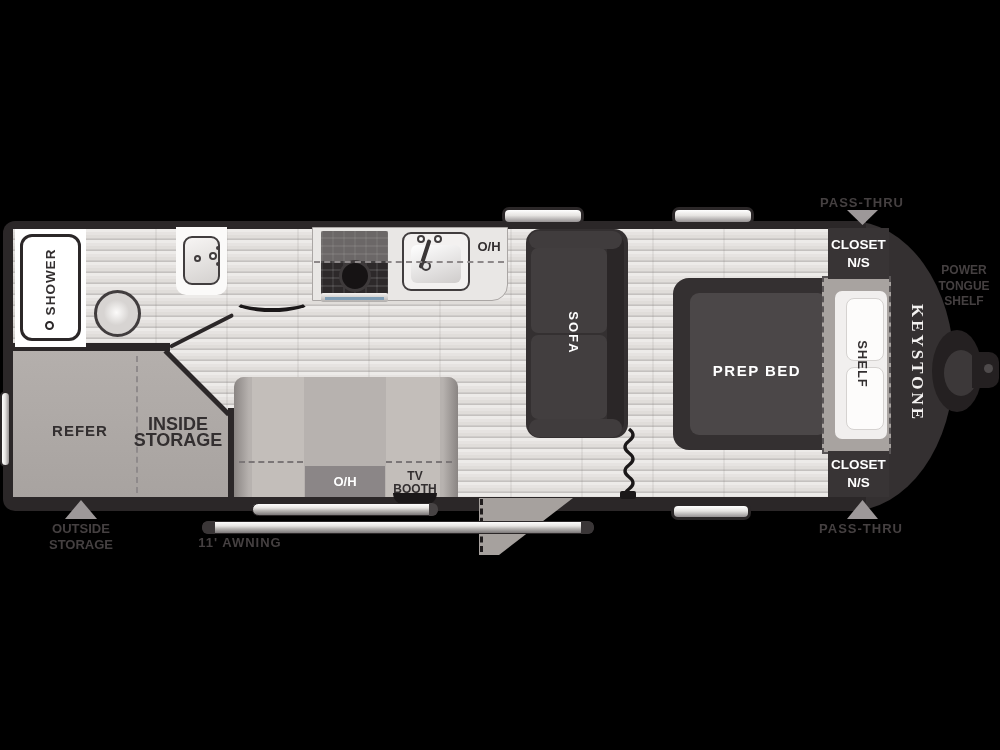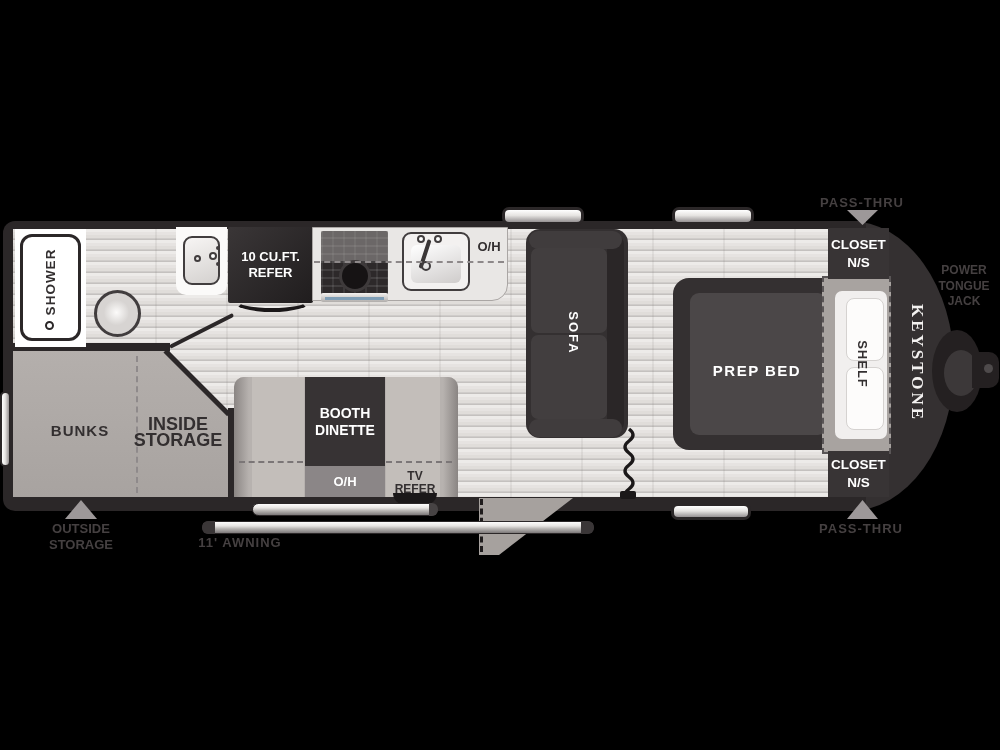--- a/index.html
+++ b/index.html
@@ -44,24 +44,20 @@
   <div class="t rotm90" style="left:51px;top:282px;font-size:13.5px;letter-spacing:1px;">SHOWER</div>
   <div class="abs" style="left:94px;top:290px;width:47px;height:47px;border:3px solid #413d3e;border-radius:50%;background:#d7d4d2;box-sizing:border-box;"></div>
   <div class="abs" style="left:104px;top:299px;width:25px;height:27px;border-radius:50%;background:radial-gradient(circle,#fcfbfa 0%,rgba(252,251,250,0) 70%);"></div>
   <div class="abs" style="left:176px;top:227px;width:51px;height:68px;background:#fbfaf9;border-radius:0 0 10px 10px;"></div>
   <div class="abs" style="left:183px;top:236px;width:37px;height:49px;border:2.5px solid #413d3e;border-radius:9px;background:linear-gradient(160deg,#f7f5f4,#d4d1cf);box-sizing:border-box;"></div>
   <div class="abs" style="left:209px;top:252px;width:8px;height:8px;border:2px solid #413d3e;border-radius:50%;background:#fff;box-sizing:border-box;"></div>
   <div class="abs" style="left:216px;top:246px;width:4px;height:4px;background:#413d3e;border-radius:50%;"></div>
   <div class="abs" style="left:216px;top:262px;width:4px;height:4px;background:#413d3e;border-radius:50%;"></div>
   <div class="abs" style="left:194px;top:255px;width:7px;height:7px;border:2px solid #413d3e;border-radius:50%;box-sizing:border-box;"></div>
 
-  <div class="abs" style="left:228px;top:227px;width:85px;height:76px;background:linear-gradient(135deg,#3a3637,#201d1e);border-radius:2px;display:flex;align-items:center;justify-content:center;">
-    <span class="t w" style="position:static;transform:none;font-size:13px;line-height:16px;">10 CU.FT.
-REFER</span>
-  </div>
   <div class="abs" style="left:233px;top:290px;width:78px;height:22px;border:4px solid transparent;border-bottom-color:#1a1718;border-radius:50%;box-sizing:border-box;"></div>
 
   <div class="abs" style="left:312px;top:227px;width:196px;height:74px;background:var(--counter);border:1px solid #aaa6a4;border-radius:0 0 16px 0;box-sizing:border-box;"></div>
   <div class="abs" style="left:321px;top:231px;width:67px;height:64px;background:#2d292a;border-radius:2px;
        background-image:repeating-linear-gradient(0deg,rgba(255,255,255,.10) 0 2px,rgba(0,0,0,0) 2px 8px),repeating-linear-gradient(90deg,rgba(255,255,255,.08) 0 2px,rgba(0,0,0,0) 2px 11px);"></div>
   <div class="abs" style="left:321px;top:231px;width:67px;height:30px;background:rgba(170,165,163,.5);"></div>
   <div class="abs" style="left:339px;top:260px;width:32px;height:32px;background:#161314;border:3px solid #3e3a3b;border-radius:50%;box-sizing:border-box;"></div>
   <div class="abs" style="left:321px;top:293px;width:67px;height:9px;background:linear-gradient(#f4f2f0,#b0adab);border-radius:2px;"></div>
   <div class="abs" style="left:325px;top:297px;width:59px;height:2.5px;background:var(--blue);"></div>
   <div class="abs" style="left:402px;top:232px;width:68px;height:59px;border:2.5px solid #413d3e;border-radius:9px;background:#f3f1f0;box-sizing:border-box;"></div>
@@ -70,39 +66,35 @@
   <div class="abs" style="left:434px;top:235px;width:8px;height:8px;border:2px solid #413d3e;border-radius:50%;background:#fff;box-sizing:border-box;"></div>
   <div class="abs" style="left:423px;top:239px;width:4px;height:30px;background:#3a3637;border-radius:2px;transform:rotate(18deg);"></div>
   <div class="abs" style="left:421px;top:261px;width:10px;height:10px;border:2px solid #413d3e;border-radius:50%;box-sizing:border-box;"></div>
   <div class="abs" style="left:314px;top:261px;width:190px;height:0;border-top:2px dashed #8d8889;"></div>
   <div class="t" style="left:489px;top:247px;font-size:13px;">O/H</div>
 
   <div class="abs" style="left:13px;top:351px;width:216px;height:146px;background:linear-gradient(180deg,#b4afac,#a8a3a0);clip-path:polygon(0 0,156px 0,216px 61px,216px 146px,0 146px);"></div>
   <div class="abs" style="left:167px;top:349px;width:90px;height:5px;background:var(--wall);transform:rotate(45deg);transform-origin:0 0;"></div>
   <div class="abs" style="left:228px;top:408px;width:7px;height:89px;background:var(--wall);"></div>
   <div class="abs dashv" style="left:136px;top:356px;height:137px;"></div>
-  <div class="t" style="left:80px;top:431px;font-size:15px;letter-spacing:1px;">BUNKS</div>
+  <div class="t" style="left:80px;top:431px;font-size:15px;letter-spacing:1px;">REFER</div>
   <div class="t" style="left:178px;top:432px;font-size:18px;line-height:16px;">INSIDE
 STORAGE</div>
 
   <div class="abs" style="left:234px;top:377px;width:224px;height:120px;background:#b7b2af;border-radius:10px 10px 0 0;"></div>
   <div class="abs" style="left:234px;top:377px;width:15px;height:120px;background:linear-gradient(90deg,#8a8583,#b7b2af);border-radius:10px 0 0 0;"></div>
   <div class="abs" style="left:252px;top:377px;width:52px;height:120px;background:var(--seat);"></div>
   <div class="abs" style="left:386px;top:377px;width:54px;height:120px;background:var(--seat);"></div>
   <div class="abs" style="left:443px;top:377px;width:15px;height:120px;background:linear-gradient(270deg,#8a8583,#b7b2af);border-radius:0 10px 0 0;"></div>
   <div class="abs" style="left:239px;top:461px;width:64px;height:0;border-top:2px dashed #7b7677;"></div>
   <div class="abs" style="left:386px;top:461px;width:66px;height:0;border-top:2px dashed #7b7677;"></div>
-  <div class="abs" style="left:305px;top:377px;width:80px;height:89px;background:#373334;display:flex;align-items:center;justify-content:center;">
-    <span class="t w" style="position:static;transform:none;font-size:14px;line-height:17px;">BOOTH
-DINETTE</span>
-  </div>
   <div class="abs" style="left:305px;top:466px;width:80px;height:31px;background:var(--band);"></div>
   <div class="t w" style="left:345px;top:482px;font-size:13px;">O/H</div>
   <div class="t" style="left:415px;top:482px;font-size:12px;line-height:12.5px;">TV
-REFER</div>
+BOOTH</div>
   <div class="abs" style="left:393px;top:493px;width:44px;height:12px;background:#1b1819;border-radius:0 0 20px 20px;"></div>
 
   <div class="abs" style="left:526px;top:229px;width:102px;height:209px;background:#343031;border-radius:14px;"></div>
   <div class="abs" style="left:607px;top:236px;width:17px;height:195px;background:var(--darker);border-radius:8px;"></div>
   <div class="abs" style="left:529px;top:231px;width:93px;height:18px;background:#403c3d;border-radius:9px;"></div>
   <div class="abs" style="left:529px;top:419px;width:93px;height:18px;background:#403c3d;border-radius:9px;"></div>
   <div class="abs" style="left:531px;top:248px;width:76px;height:85px;background:#423e3f;border-radius:7px;"></div>
   <div class="abs" style="left:531px;top:335px;width:76px;height:84px;background:#423e3f;border-radius:7px;"></div>
   <div class="t w rot90" style="left:573px;top:333px;font-size:13px;letter-spacing:2px;">SOFA</div>
 
@@ -146,17 +138,17 @@
   <div class="t ghost" style="left:862px;top:203px;font-size:13px;letter-spacing:1px;white-space:nowrap;">PASS-THRU</div>
   <div class="abs tri" style="left:847px;top:210px;width:31px;height:15px;clip-path:polygon(0 0,100% 0,50% 100%);"></div>
   <div class="abs tri" style="left:847px;top:500px;width:31px;height:19px;clip-path:polygon(50% 0,100% 100%,0 100%);"></div>
   <div class="t ghost" style="left:861px;top:529px;font-size:13px;letter-spacing:1px;white-space:nowrap;">PASS-THRU</div>
   <div class="abs tri" style="left:65px;top:500px;width:32px;height:19px;clip-path:polygon(50% 0,100% 100%,0 100%);"></div>
   <div class="t ghost" style="left:81px;top:537px;font-size:13px;line-height:16px;">OUTSIDE
 STORAGE</div>
   <div class="t ghost" style="left:240px;top:543px;font-size:13px;letter-spacing:1px;white-space:nowrap;">11' AWNING</div>
   <div class="t ghost" style="left:964px;top:286px;font-size:12px;line-height:15.5px;">POWER
 TONGUE
-JACK</div>
+SHELF</div>
 
   <div class="t rot90" style="left:917px;top:363px;font-family:'Liberation Serif',serif;font-size:17px;letter-spacing:3px;color:#f3f1f0;">KEYSTONE</div>
 
 </div>
 
 </body></html>

